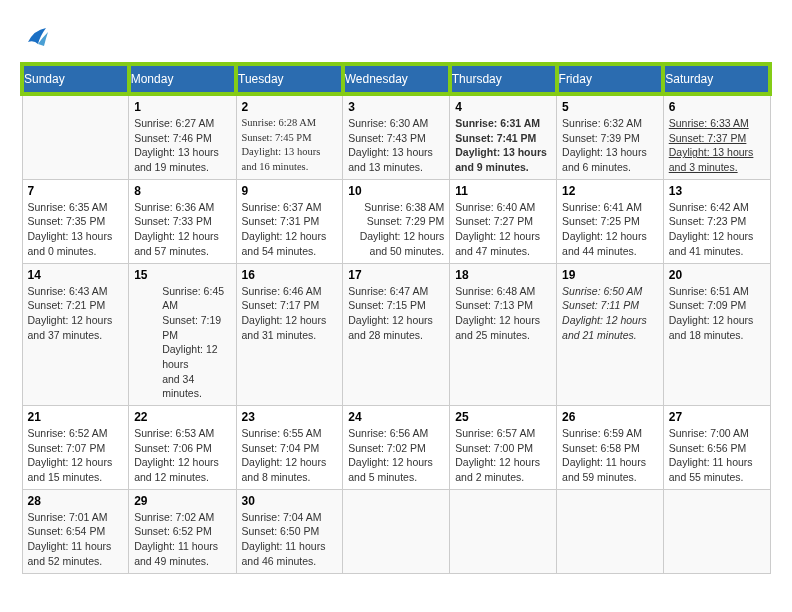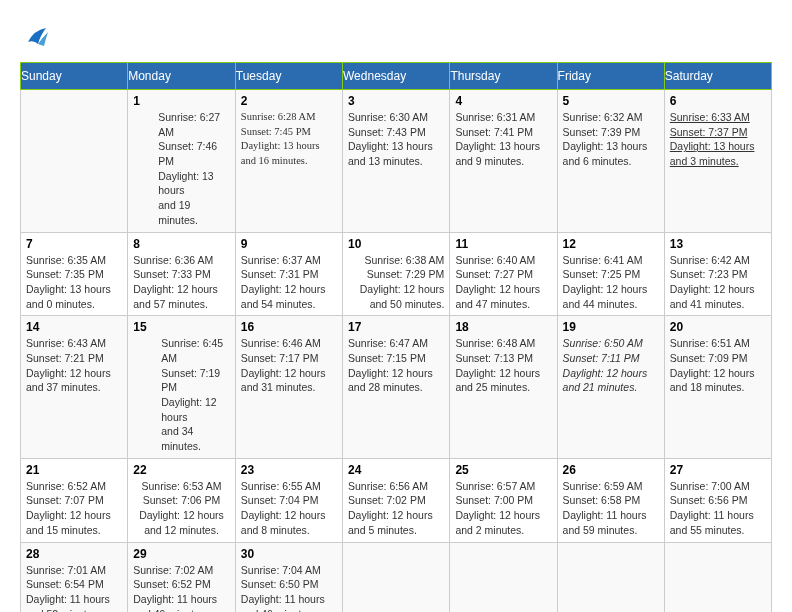--- a/index.html
+++ b/index.html
@@ -38,21 +38,21 @@
       border-collapse: collapse;
       font-size: 11px;
     }
     thead tr th {
       background-color: #2b6cb0;
       color: #fff;
       padding: 6px 0;
       text-align: left;
       font-weight: normal;
       font-size: 12px;
-      border: 1px solid #84cc16;
+      border: 4px solid #84cc16;
     }
     tbody tr td {
       border: 1px solid #ccc;
       padding: 4px 5px;
       vertical-align: top;
       width: 108px;
       min-height: 80px;
     }
     tbody tr:nth-child(odd) td {
       background-color: #f9f9f9;
@@ -109,42 +109,42 @@
         <th>Thursday</th>
         <th>Friday</th>
         <th>Saturday</th>
       </tr>
   </thead>
   <tbody id="calendar-body">
       <tr>
         <td class="empty-cell"></td>
         <td>
           <span class="day-num">1</span>
-          <div class="day-info" style="white-space: pre-line; margin-left: 25px;">Sunrise: 6:27 AM
+          <div class="day-info" style="white-space: pre-line;">Sunrise: 6:27 AM
 Sunset: 7:46 PM
 Daylight: 13 hours
 and 19 minutes.</div>
         </td>
         <td>
           <span class="day-num">2</span>
           <div class="day-info" style="white-space: pre-line; font-family: Liberation Serif, serif;">Sunrise: 6:28 AM
 Sunset: 7:45 PM
 Daylight: 13 hours
 and 16 minutes.</div>
         </td>
         <td>
           <span class="day-num">3</span>
           <div class="day-info" style="white-space: pre-line;">Sunrise: 6:30 AM
 Sunset: 7:43 PM
 Daylight: 13 hours
 and 13 minutes.</div>
         </td>
         <td>
           <span class="day-num">4</span>
-          <div class="day-info" style="white-space: pre-line;">Sunrise: 6:31 AM
+          <div class="day-info" style="white-space: pre-line; font-weight: bold;">Sunrise: 6:31 AM
 Sunset: 7:41 PM
 Daylight: 13 hours
 and 9 minutes.</div>
         </td>
         <td>
           <span class="day-num">5</span>
           <div class="day-info" style="white-space: pre-line;">Sunrise: 6:32 AM
 Sunset: 7:39 PM
 Daylight: 13 hours
 and 6 minutes.</div>
@@ -262,21 +262,21 @@
       <tr>
         <td>
           <span class="day-num">21</span>
           <div class="day-info" style="white-space: pre-line;">Sunrise: 6:52 AM
 Sunset: 7:07 PM
 Daylight: 12 hours
 and 15 minutes.</div>
         </td>
         <td>
           <span class="day-num">22</span>
-          <div class="day-info" style="white-space: pre-line; text-align: center;">Sunrise: 6:53 AM
+          <div class="day-info" style="white-space: pre-line;">Sunrise: 6:53 AM
 Sunset: 7:06 PM
 Daylight: 12 hours
 and 12 minutes.</div>
         </td>
         <td>
           <span class="day-num">23</span>
           <div class="day-info" style="white-space: pre-line;">Sunrise: 6:55 AM
 Sunset: 7:04 PM
 Daylight: 12 hours
 and 8 minutes.</div>

